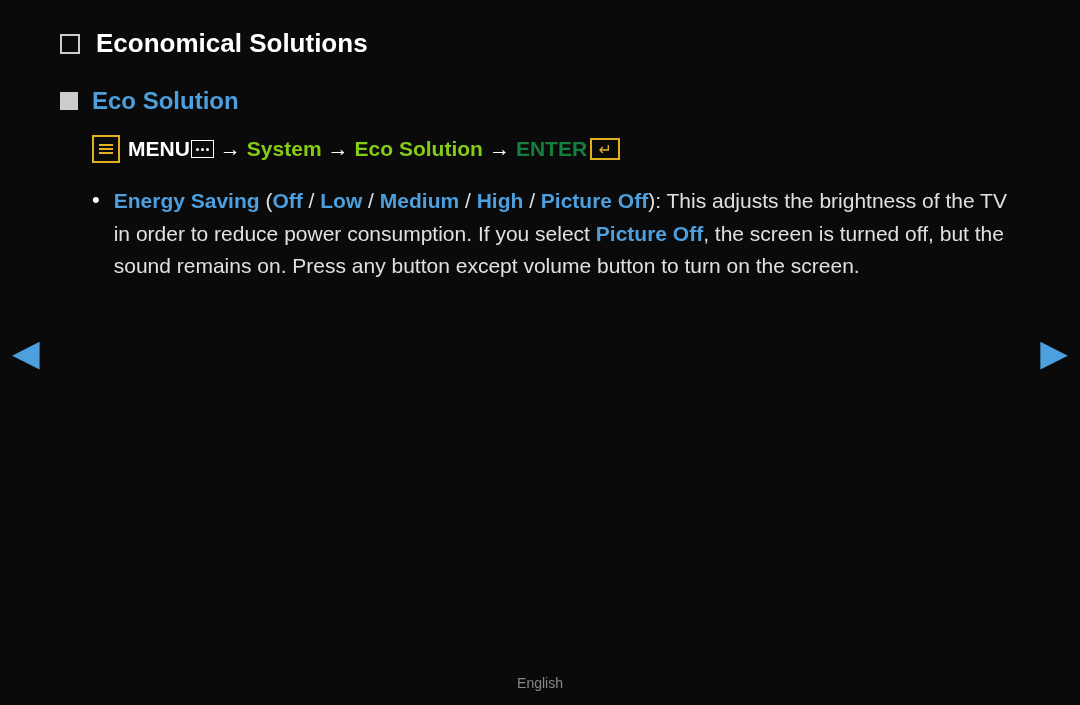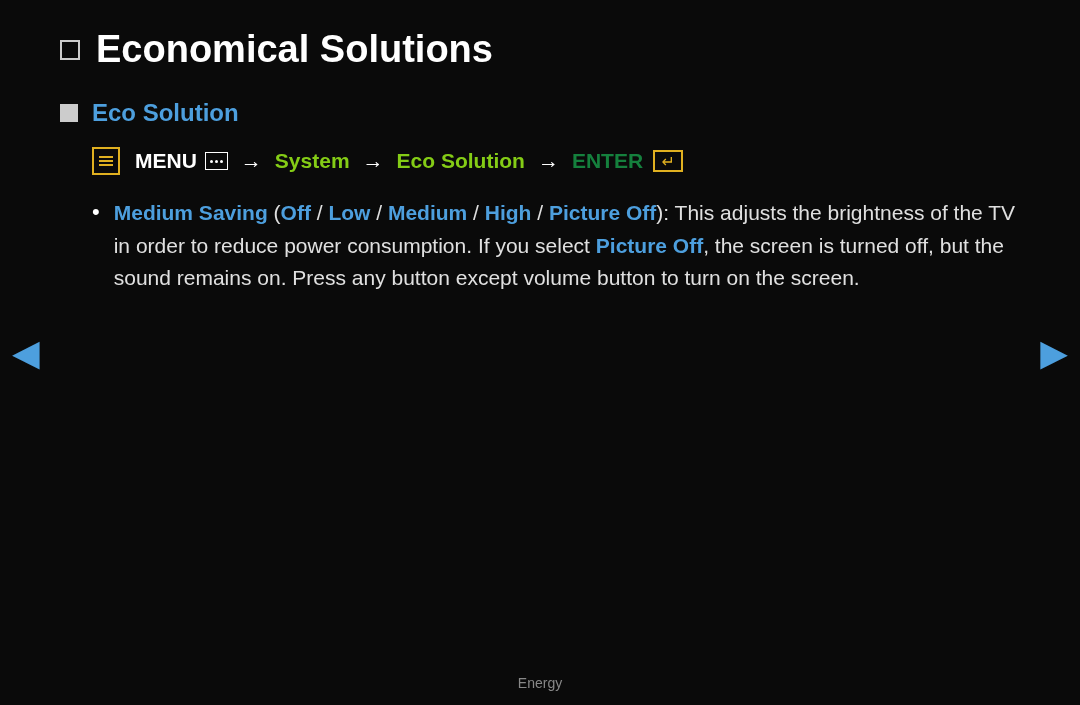--- a/index.html
+++ b/index.html
@@ -32,21 +32,21 @@
       width: 20px;
       height: 20px;
       border: 2.5px solid #cccccc;
       display: inline-block;
       margin-right: 16px;
       flex-shrink: 0;
       background: transparent;
     }
 
     .page-title {
-      font-size: 38px;
+      font-size: 26px;
       font-weight: bold;
       color: #ffffff;
     }
 
     .section-title-row {
       display: flex;
       align-items: center;
       margin-bottom: 20px;
     }
 
@@ -64,21 +64,21 @@
       font-weight: bold;
       color: #4d9fde;
     }
 
     .menu-path-row {
       display: flex;
       align-items: center;
       margin-left: 32px;
       margin-bottom: 22px;
       font-size: 21px;
-      gap: 7px;
+      gap: 0;
     }
 
     .menu-icon {
       width: 28px;
       height: 28px;
       border: 2px solid #e0b020;
       display: inline-flex;
       align-items: center;
       justify-content: center;
       margin-right: 8px;
@@ -256,25 +256,25 @@
     <span class="enter-keyword">ENTER</span>
     <span class="enter-icon">
       <span class="enter-icon-arrow">↵</span>
     </span>
   </div>
 
   <div class="bullet-section">
     <div class="bullet-row">
       <span class="bullet-dot">•</span>
       <span class="bullet-text">
-        <span class="blue-bold">Medium Saving</span>
+        <span class="blue-bold">Energy Saving</span>
         <span class="white-normal"> (</span><span class="blue-bold">Off</span><span class="white-normal"> / </span><span class="blue-bold">Low</span><span class="white-normal"> / </span><span class="blue-bold">Medium</span><span class="white-normal"> / </span><span class="blue-bold">High</span><span class="white-normal"> / </span><span class="blue-bold">Picture Off</span><span class="white-normal">)</span><span class="white-normal">: This adjusts the brightness of the TV in order to reduce power consumption. If you select </span><span class="blue-bold">Picture Off</span><span class="white-normal">, the screen is turned off, but the sound remains on. Press any button except volume button to turn on the screen.</span>
       </span>
     </div>
   </div>
 
 </div>
 
 <div class="nav-left">◀</div>
 
 <div class="nav-right">▶</div>
 
-<div class="footer-lang">Energy</div>
+<div class="footer-lang">English</div>
 
 </body></html>

